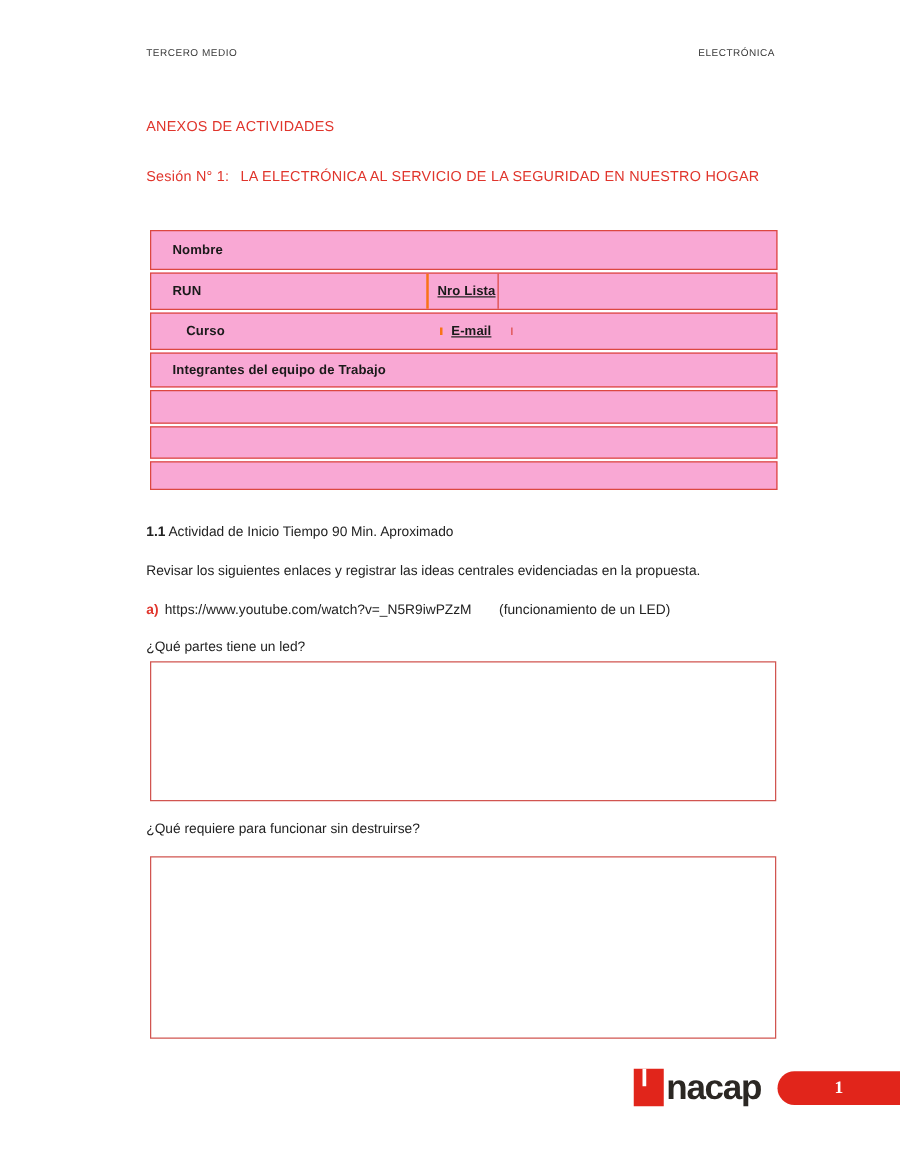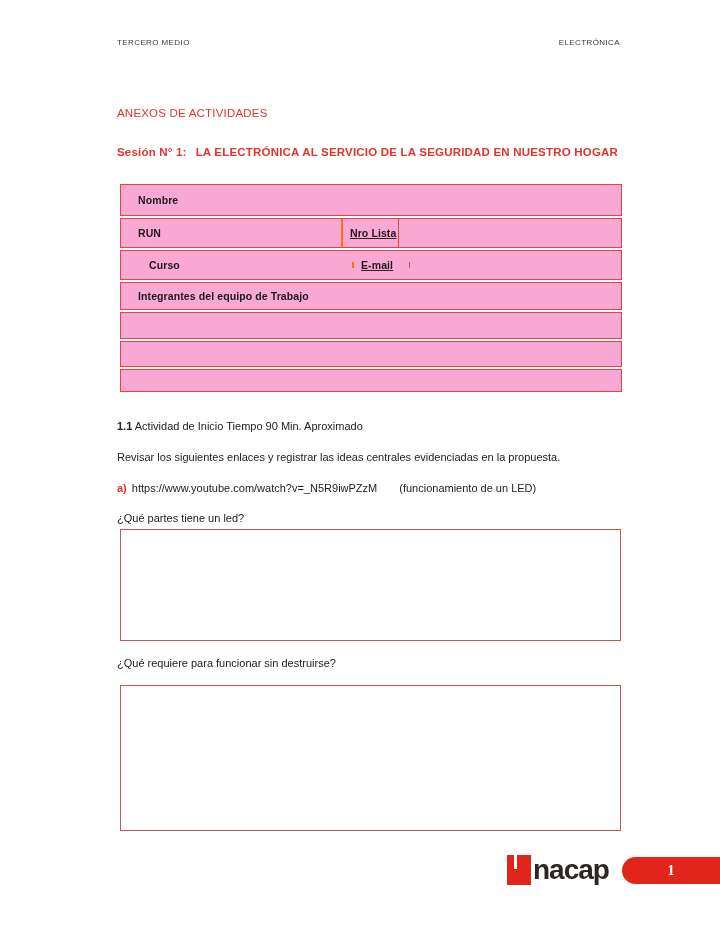--- a/index.html
+++ b/index.html
@@ -11,22 +11,22 @@
     font-family:"Liberation Sans", sans-serif;
     color:#262626;
     overflow:hidden;
   }
   
   .hdr { position:absolute; top:38px; font-size:8px; letter-spacing:0.4px; color:#3a3a3a; }
   .hdr-left { left:117px; }
   .hdr-right { right:100px; text-align:right;padding-left:47px; }
 
   
-  .h-title { position:absolute; left:117px; top:107px; font-size:11.5px; color:#e0352c; letter-spacing:0.2px; }
-  .h-session { position:absolute; left:117px; top:146px; font-size:11.5px; color:#e0352c; letter-spacing:0.2px;font-weight:bold; }
+  .h-title { position:absolute; left:117px; top:96px; font-size:11.5px; color:#e0352c; letter-spacing:0.2px; }
+  .h-session { position:absolute; left:117px; top:136px; font-size:11.5px; color:#e0352c; letter-spacing:0.2px; }
   .h-session .session-title { margin-left:9px; }
 
   
   .info-table { position:absolute; left:120px; top:184px; width:502px; }
   .t-row { border:1px solid #dc4841; background:#f9a8d4; display:flex; align-items:center; }
   .t-row + .t-row { margin-top:2px; }
   .t-label { font-size:10.5px; font-weight:bold; color:#1a1a1a; padding-left:17px; letter-spacing:0.1px; }
   .t-cell { height:100%; display:flex; align-items:center; }
   .c1 { width:220px; }
   .c2 { width:57px;  border-left:2px solid #f97316;text-decoration:underline; }

